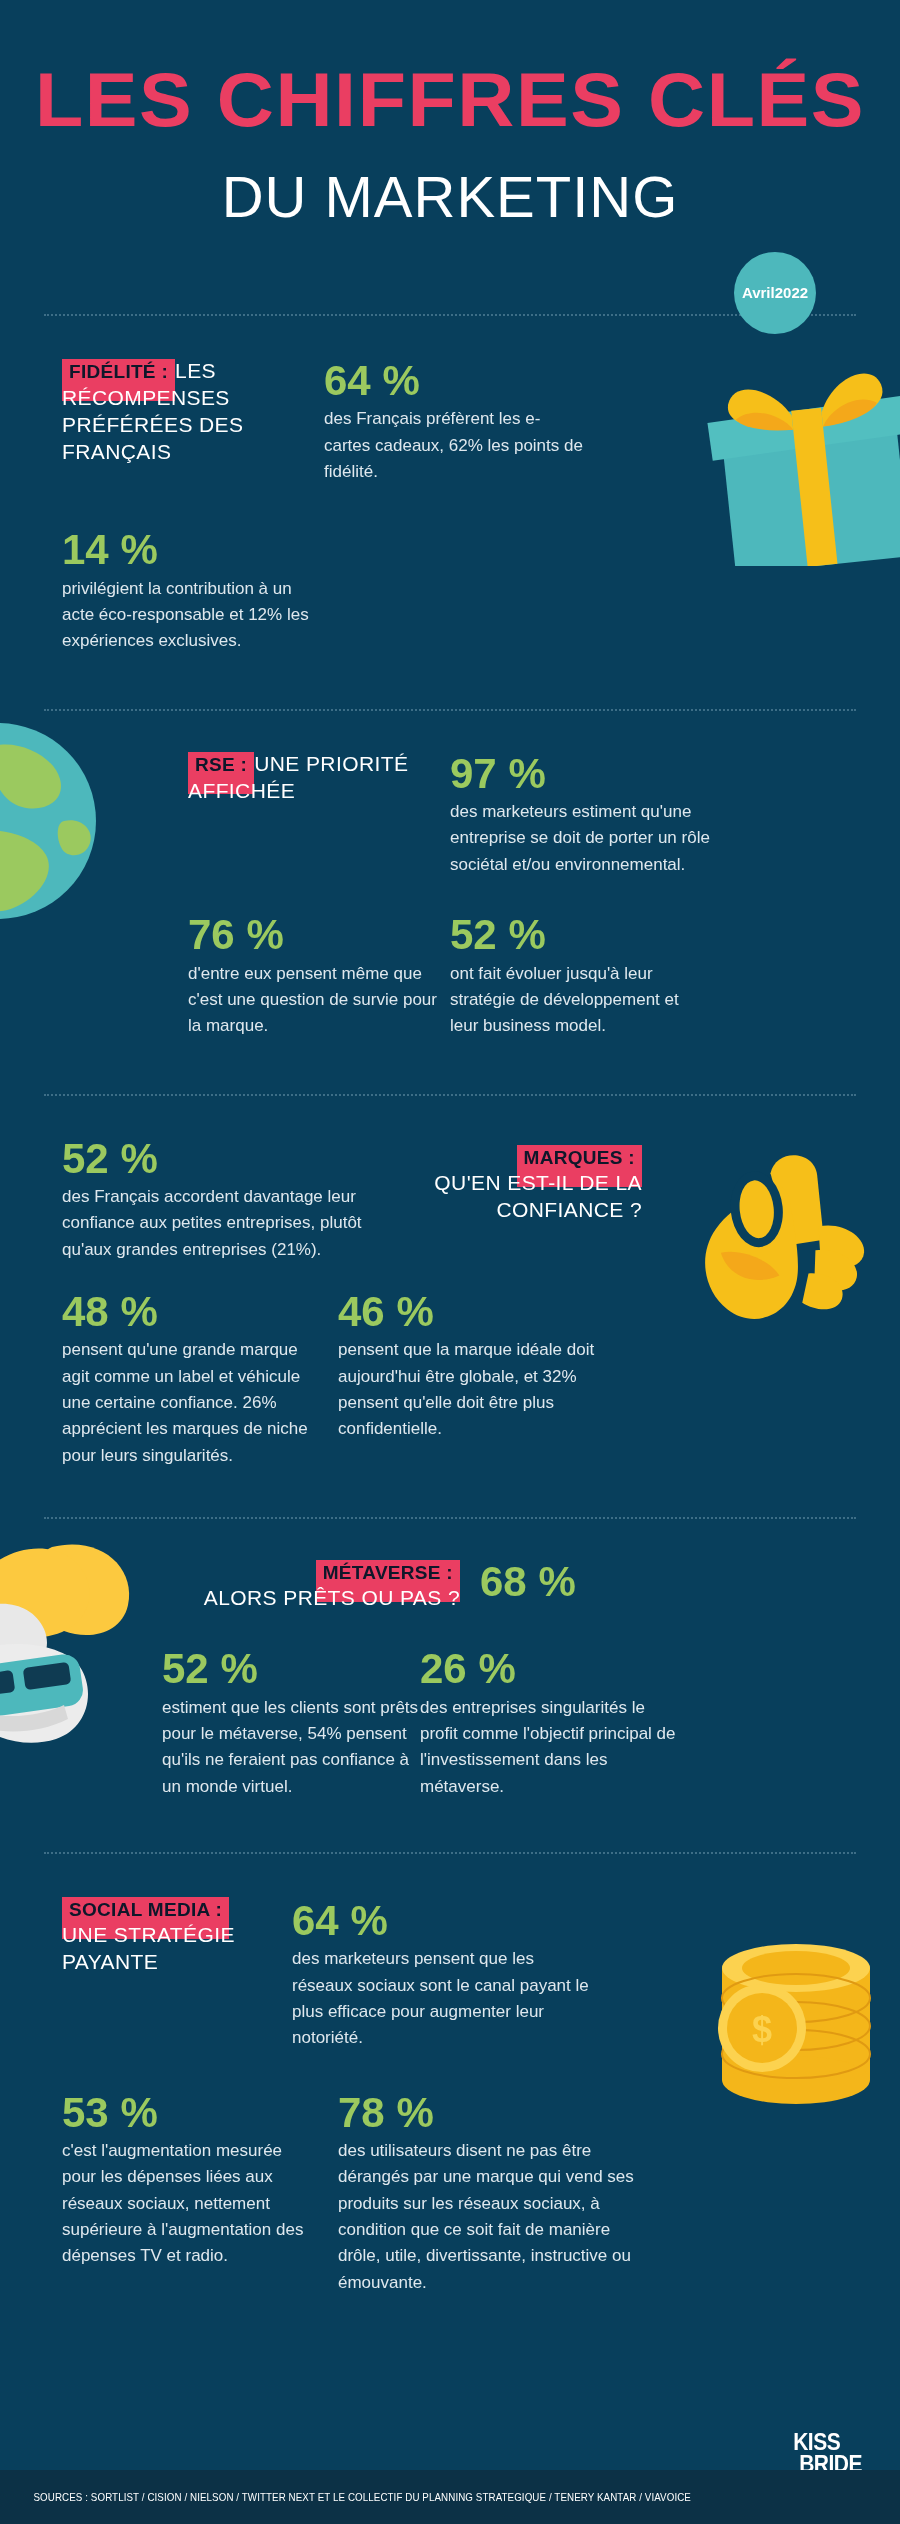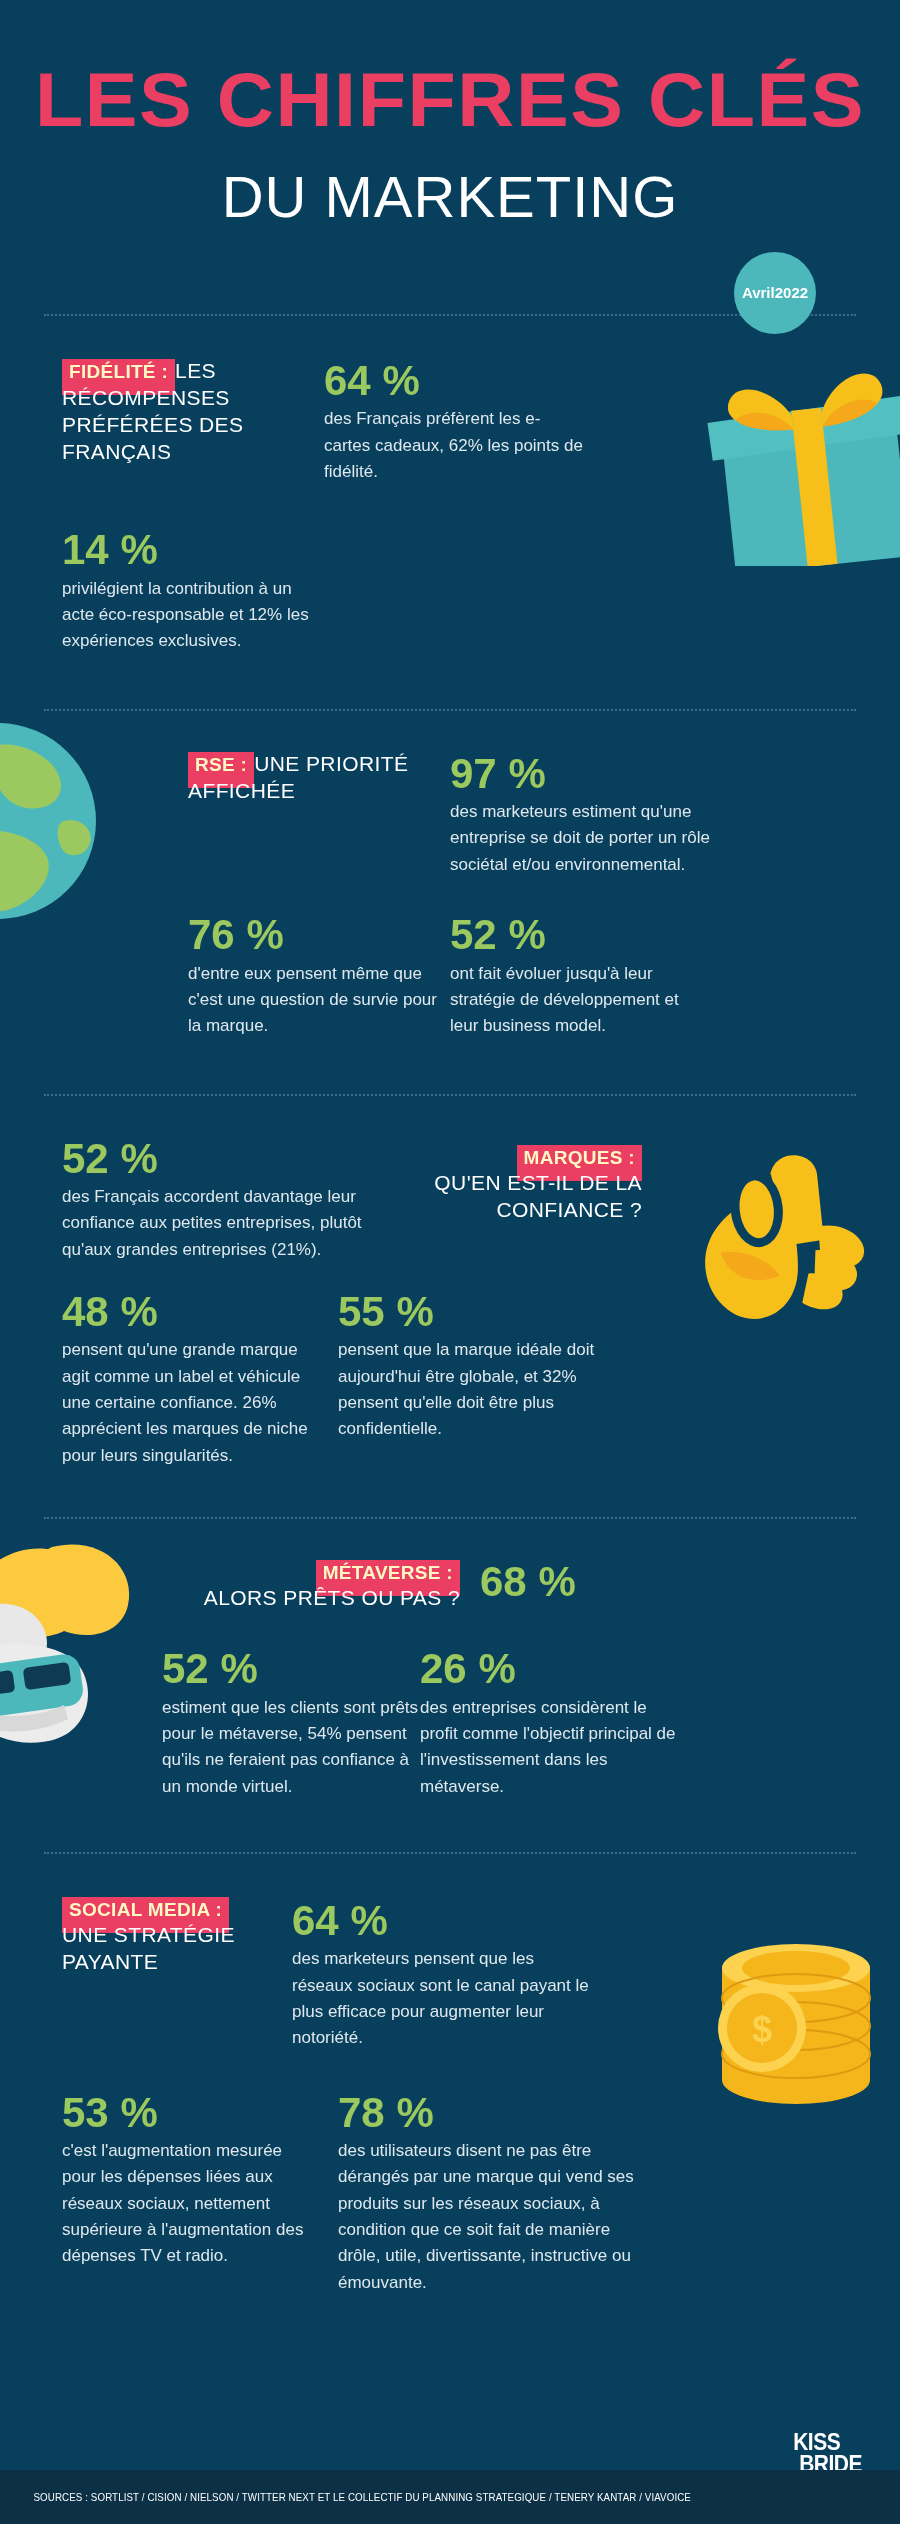--- a/index.html
+++ b/index.html
@@ -61,24 +61,24 @@
 
   
   .section { position: relative; padding: 0 62px; }
   .row { display: flex; }
 
   
   .sec-head { line-height: 1.28; }
   .sec-head .tag {
     display: inline;
     background: #ea3e62;
-    color: #fef9c3;
+    color: #0f172a;
     font-weight: 700;
     font-size: 19px;
-    padding: 2px 7px 13px 7px;
+    padding: 2px 7px 19px 7px;
     letter-spacing: .3px;
   }
   .sec-head .rest {
     color: #ffffff;
     font-size: 21px;
     font-weight: 400;
     letter-spacing: .4px;
   }
   .sec-head.right { text-align: right; }
 
@@ -273,21 +273,21 @@
 
     <div class="row" style="margin-top:26px">
       <div style="width:250px">
         <div class="stat">
           <div class="num">48 %</div>
           <div class="desc">pensent qu'une grande marque agit comme un label et véhicule une certaine confiance. 26% apprécient les marques de niche pour leurs singularités.</div>
         </div>
       </div>
       <div style="width:300px; margin-left:26px">
         <div class="stat">
-          <div class="num">55 %</div>
+          <div class="num">46 %</div>
           <div class="desc wide">pensent que la marque idéale doit aujourd'hui être globale, et 32% pensent qu'elle doit être plus confidentielle.</div>
         </div>
       </div>
     </div>
   </div>
 
   <div class="divider div-full" style="margin-top:48px"></div>
 
   <div class="section" style="padding-top:40px">
 
@@ -321,21 +321,21 @@
     <div class="row" style="margin-top:34px; margin-left:100px">
       <div style="width:258px">
         <div class="stat">
           <div class="num">52 %</div>
           <div class="desc">estiment que les clients sont prêts pour le métaverse, 54% pensent qu'ils ne feraient pas confiance à un monde virtuel.</div>
         </div>
       </div>
       <div style="width:275px">
         <div class="stat">
           <div class="num">26 %</div>
-          <div class="desc">des entreprises considèrent le profit comme l'objectif principal de l'investissement dans les métaverse.</div>
+          <div class="desc">des entreprises singularités le profit comme l'objectif principal de l'investissement dans les métaverse.</div>
         </div>
       </div>
     </div>
   </div>
 
   <div class="divider div-full" style="margin-top:52px"></div>
 
   <div class="section" style="padding-top:44px">
 
     <div class="illo" style="right:6px; top:56px; width:190px; height:200px;">

